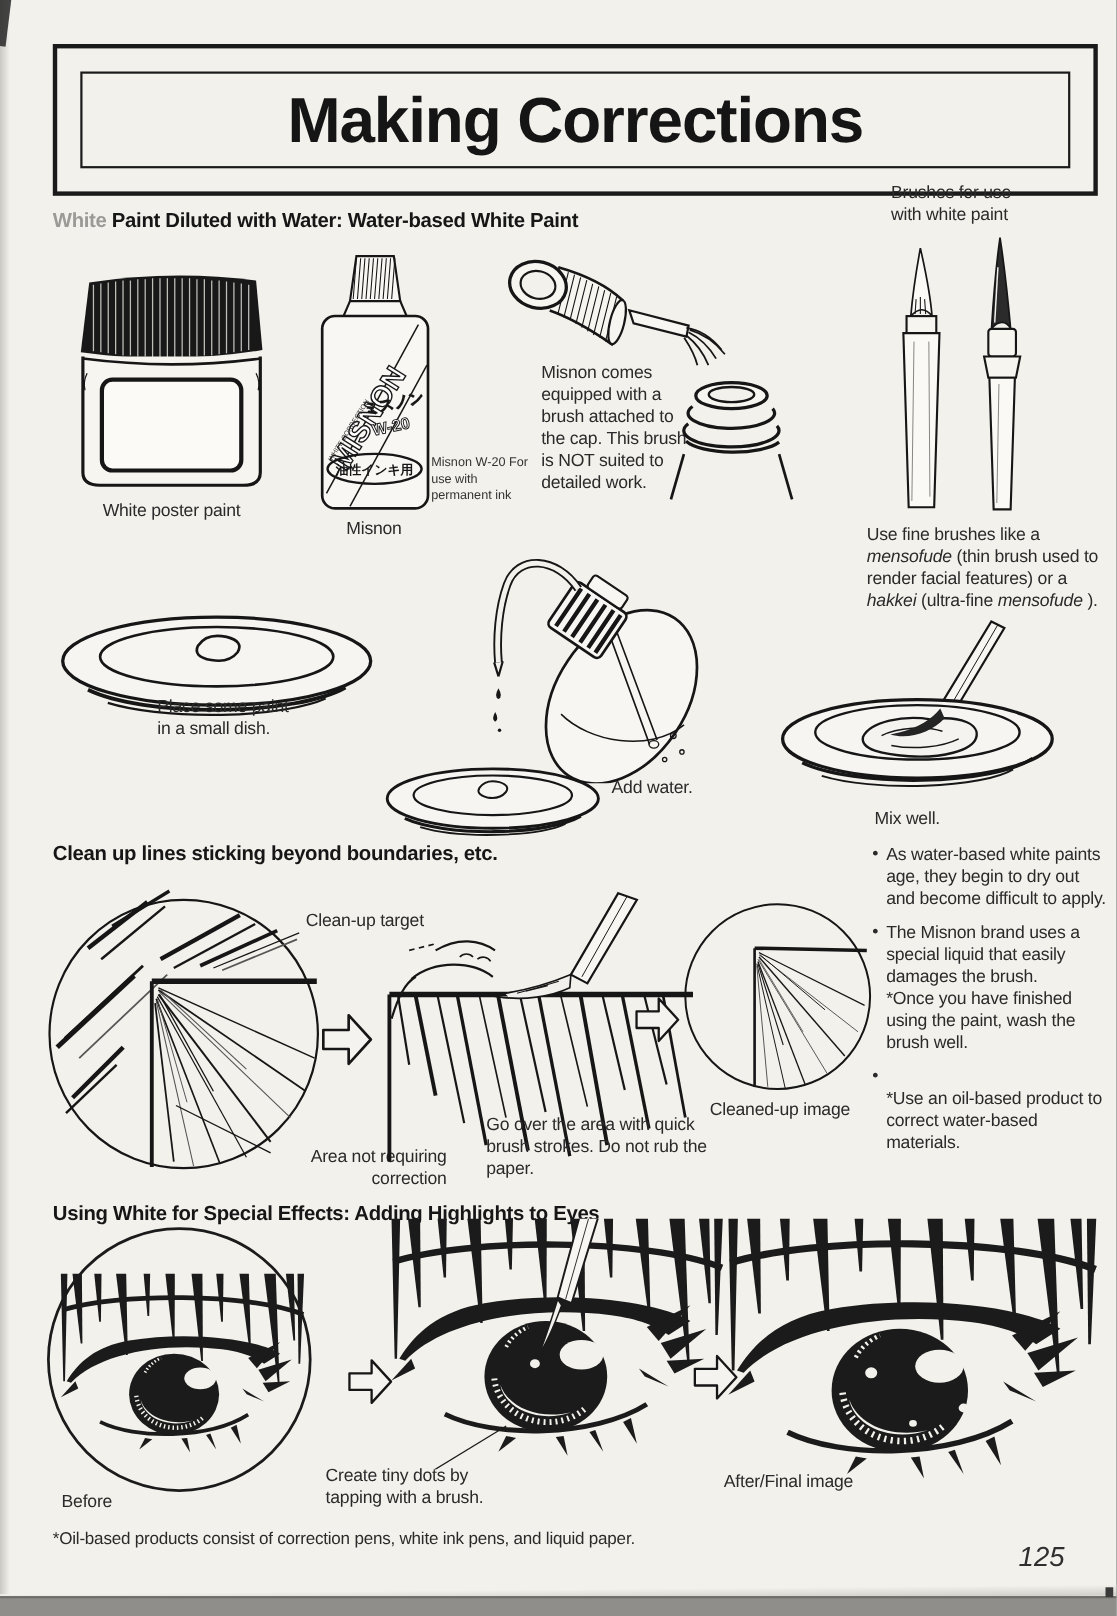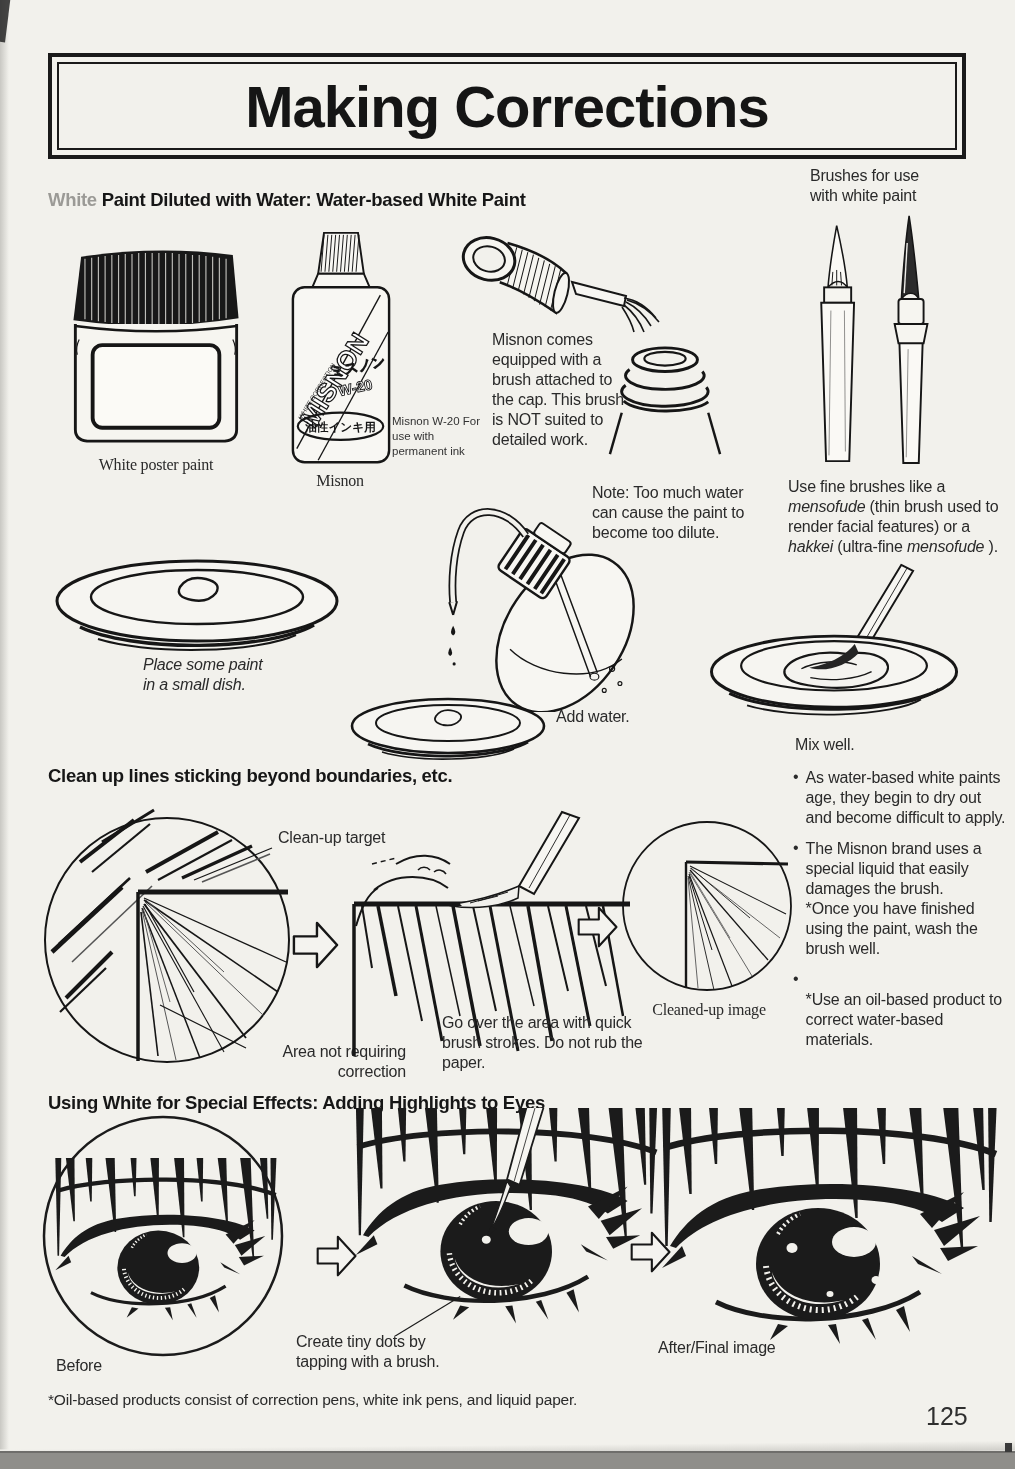--- a/index.html
+++ b/index.html
@@ -1,30 +1,30 @@
 <!DOCTYPE html>
 <html><head>
 <meta charset="utf-8">
 <style>
   html,body{margin:0;padding:0;background:#777;}
   .page{position:relative;width:1015px;height:1469px;background:#f2f1ec;overflow:hidden;
         font-family:"Liberation Sans", sans-serif;color:#2a2a2a;}
   .abs{position:absolute;}
-  .titlebox{border:4px solid #1a1a1a;padding:5px;margin-top:13px;}
+  .titlebox{border:4px solid #1a1a1a;padding:21px;}
   .titleinner{border:2px solid #1a1a1a;height:84px;display:flex;align-items:center;justify-content:center;}
   .title{font-size:58px;font-weight:bold;color:#151515;letter-spacing:-1px;}
   .h2{font-weight:bold;font-size:18.5px;color:#161616;letter-spacing:-0.3px;}
   .faded{color:#9b9a96;}
   .txt{font-size:16px;line-height:1.25;color:#2a2a2a;letter-spacing:-0.2px;}
   .small{font-size:11.5px;line-height:1.3;color:#333;}
   .it{font-style:italic;}
-  .center{text-align:center;font-family:Liberation Serif, serif;}
+  .center{text-align:center;}
   .bitem{display:flex;gap:7px;margin-bottom:11px;}
   .bdot::before{content:"•";font-size:16px;}
-  .pageno{font-size:25px;color:#2f2f2f;}
+  .pageno{font-size:25px;color:#2f2f2f;font-style:italic;}
   svg{display:block;}
   .edgeL{left:0;top:0;width:9px;height:1469px;background:linear-gradient(90deg,#c9c8c3,rgba(242,241,236,0));}
   .edgeB1{left:-6px;right:-6px;bottom:14px;height:10px;background:linear-gradient(#f2f1ec,#cfcec9);transform:rotate(-0.5deg);}
   .edgeB2{left:-6px;right:-6px;bottom:-8px;height:24px;background:#8f8e8a;border-top:2px solid #6f6e6b;transform:rotate(-0.6deeg);}
   .cornermark{left:-3px;top:-6px;width:11px;height:48px;background:#262626;transform:rotate(7deg);opacity:.85;}
   .sidemark{left:1005px;top:1443px;width:7px;height:9px;background:#3a3a3a;}
 </style>
 </head>
 <body>
 
@@ -91,21 +91,20 @@
 
   <svg class="abs" style="left:606px;top:340px;" width="118" height="118" viewBox="0 0 120 120">
     <ellipse cx="60" cy="20" rx="33" ry="12" fill="#f6f5f0" stroke="#161616" stroke-width="3"></ellipse>
     <ellipse cx="60" cy="19" rx="21" ry="7" fill="#f2f1ec" stroke="#161616" stroke-width="2.2"></ellipse>
     <path d="M24,30 a40,14 0 1 0 74,2" fill="none" stroke="#161616" stroke-width="3"></path>
     <path d="M20,46 a44,15 0 1 0 82,2" fill="none" stroke="#161616" stroke-width="3"></path>
     <path d="M18,62 a46,15 0 0 0 86,1" fill="none" stroke="#161616" stroke-width="3"></path>
     <path d="M16,74 L4,116" stroke="#161616" stroke-width="2.5" fill="none"></path>
     <path d="M104,74 L116,116" stroke="#161616" stroke-width="2.5" fill="none"></path>
   </svg>
-  <div class="abs txt" style="left:592px;top:483px;width:155px;">Note: Too much water can cause the paint to become too dilute.</div>
 
   <svg class="abs" style="left:800px;top:212px;" width="140" height="255" viewBox="0 0 145 260">
     <path d="M38,12 C34,34 31,52 29,76 C36,68 43,68 49,76 C47,52 43,34 38,12 Z" fill="#fbfaf6" stroke="#161616" stroke-width="1.6"></path>
     <path d="M34,60 L33,74 M38,58 L38,74 M42,60 L43,74" stroke="#161616" stroke-width="1"></path>
     <rect x="25" y="76" width="28" height="16" fill="#f6f5f0" stroke="#161616" stroke-width="2"></rect>
     <path d="M22,92 L56,92 L51,256 L27,256 Z" fill="#faf9f5" stroke="#161616" stroke-width="2"></path>
     <path d="M32,100 L30,250 M46,100 L47,246" stroke="#161616" stroke-width="0.8" opacity="0.6"></path>
     <path d="M113,2 C109,30 107,55 105,88 C111,80 119,80 123,88 C120,55 117,28 113,2 Z" fill="#2b2b2b" stroke="#161616" stroke-width="1.6"></path>
     <path d="M111,30 C110,50 109,66 108,82" stroke="#efeeea" stroke-width="1.4" fill="none"></path>
     <rect x="102" y="88" width="26" height="26" rx="3" fill="#f6f5f0" stroke="#161616" stroke-width="2"></rect>
@@ -117,21 +116,21 @@
     <span>Use fine brushes like a </span><span class="it">mensofude</span><span> (thin brush used to render facial features) or a </span><span class="it">hakkei</span><span> (ultra-fine </span><span class="it">mensofude</span><span> ).</span>
   </div>
 
   <svg class="abs" style="left:52px;top:555px;" width="290" height="105" viewBox="0 0 290 105">
     <ellipse cx="145" cy="46" rx="140" ry="40" fill="#f6f5f1" stroke="#161616" stroke-width="3"></ellipse>
     <ellipse cx="145" cy="42" rx="106" ry="27" fill="none" stroke="#161616" stroke-width="2.4"></ellipse>
     <path d="M28,72 a132,36 0 0 0 234,-2" fill="none" stroke="#161616" stroke-width="3.4"></path>
     <path d="M46,84 a118,28 0 0 0 198,-4" fill="none" stroke="#161616" stroke-width="2"></path>
     <path d="M128,32 q8,-12 26,-8 q16,4 10,14 q-8,10 -24,7 q-17,-3 -12,-13 Z" fill="#f6f5f1" stroke="#161616" stroke-width="2.4"></path>
   </svg>
-  <div class="abs txt" style="left:143px;top:655px;width:135px;font-style:italic;">Place some paint in a small dish.</div>
+  <div class="abs txt" style="left:143px;top:633px;width:135px;">Place some paint in a small dish.</div>
 
   <svg class="abs" style="left:415px;top:504px;" width="247" height="208" viewBox="0 0 250 212">
     <ellipse cx="152" cy="132" rx="60" ry="88" transform="rotate(34 152 132)" fill="#f7f6f2" stroke="#161616" stroke-width="2.5"></ellipse>
     <path d="M96,148 C122,174 178,184 210,158" stroke="#161616" stroke-width="1.4" fill="none"></path>
     <circle cx="200" cy="168" r="2.6" fill="none" stroke="#161616" stroke-width="1.2"></circle>
     <circle cx="208" cy="183" r="2" fill="none" stroke="#161616" stroke-width="1.2"></circle>
     <circle cx="192" cy="190" r="2" fill="none" stroke="#161616" stroke-width="1.2"></circle>
     <path d="M140,72 L178,176 M147,70 L185,172" stroke="#161616" stroke-width="1.5" fill="none"></path>
     <ellipse cx="182" cy="176" rx="4.5" ry="3.5" fill="none" stroke="#161616" stroke-width="1.2"></ellipse>
     <g transform="rotate(34 121 60)">

